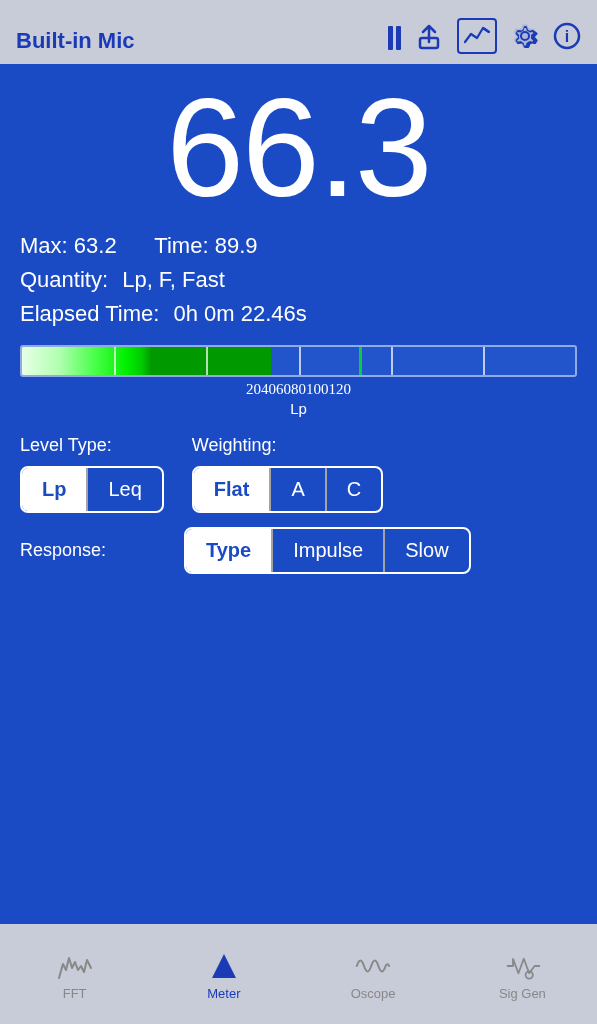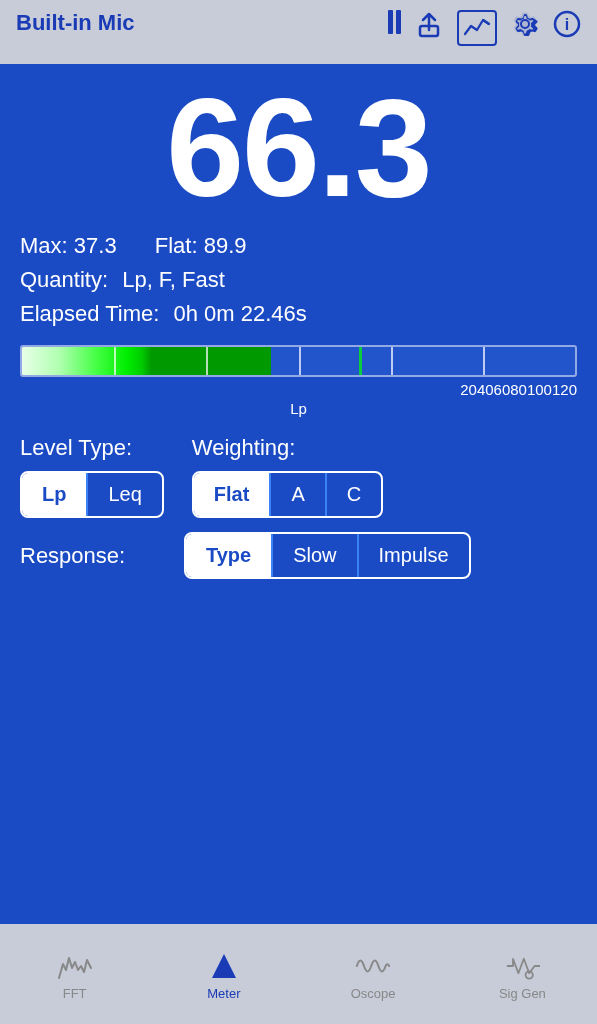--- a/index.html
+++ b/index.html
@@ -10,21 +10,21 @@
       background: #1a3bb5;
       display: flex;
       flex-direction: column;
       overflow: hidden;
     }
 
     
     .header {
       background: #c8ccd8;
       display: flex;
-      align-items: flex-start;
+      align-items: flex-end;
       padding: 10px 16px;
       height: 64px;
       gap: 14px;
     }
     .header-title {
       font-size: 22px;
       font-weight: 600;
       color: #1a3bb5;
       flex: 1;
     }
@@ -35,21 +35,21 @@
       background: #1a4bc4;
       display: flex;
       flex-direction: column;
       padding: 10px 20px 10px 20px;
     }
 
     
     .big-number {
       text-align: center;
       font-size: 140px;
-      font-weight: 700;
+      font-weight: 400;
       color: white;
       line-height: 1.05;
       margin-top: 0px;
       letter-spacing: -2px;
     }
 
     
     .stats {
       color: white;
       font-size: 22px;
@@ -66,25 +66,26 @@
       height: 32px;
       border: 2px solid rgba(255,255,255,0.5);
       border-radius: 3px;
       overflow: hidden;
       display: flex;
       background: #2255cc;
       position: relative;
     }
     .level-bar-labels {
       display: flex;
-      justify-content: flex-end;
+      justify-content: center;
       color: white;
       font-size: 15px;
       margin-top: 4px;
       padding: 0 0;
+      font-family: Liberation Serif, serif;
     }
     .level-bar-unit {
       text-align: center;
       color: white;
       font-size: 15px;
       margin-top: 2px;
     }
 
     
     .bar-fill {
@@ -107,21 +108,21 @@
       background: white;
       opacity: 0.7;
     }
 
     
     .controls {
       margin-top: 18px;
     }
     .control-label {
       color: white;
-      font-size: 22px;
+      font-size: 18px;
       min-width: 140px;
     }
     .btn-group {
       display: flex;
       border: 2px solid white;
       border-radius: 8px;
       overflow: hidden;
     }
     .btn-group button {
       background: transparent;
@@ -131,21 +132,21 @@
       font-size: 20px;
       cursor: pointer;
       outline: none;
     }
     .btn-group button.active {
       background: white;
       color: #1a4bc4;
       font-weight: 600;
     }
     .btn-group button + button {
-      border-left: 2px solid #3b82f6;
+      border-left: 2px solid #a3a3a3;
     }
 
     .response-row {
       display: flex;
       align-items: center;
       gap: 24px;
       margin-top: 4px;
     }
 
     
@@ -236,22 +237,22 @@
   </div>
 </div>
 
 <div class="main">
 
   <div class="big-number">66.3</div>
 
   <div class="stats">
     <div>
       <span>Max:</span>
-      <span style="margin-right:32px;">37.3</span>
-      <span>Flat:</span>
+      <span style="margin-right:32px;">63.2</span>
+      <span>Time:</span>
       <span>89.9</span>
     </div>
     <div>
       <span>Quantity:</span>
       <span style="margin-left:8px;">Lp, F, Fast</span>
     </div>
     <div>
       <span>Elapsed Time:</span>
       <span style="margin-left:8px;">0h  0m  22.46s</span>
     </div>
@@ -297,22 +298,22 @@
           <button>A</button>
           <button>C</button>
         </div>
       </div>
     </div>
 
     <div class="response-row">
       <div class="control-label">Response:</div>
       <div class="btn-group">
         <button class="active">Type</button>
+        <button>Impulse</button>
         <button>Slow</button>
-        <button>Impulse</button>
       </div>
     </div>
 
   </div>
 
 </div>
 
 <div class="tab-bar">
 
   <div class="tab-item">

